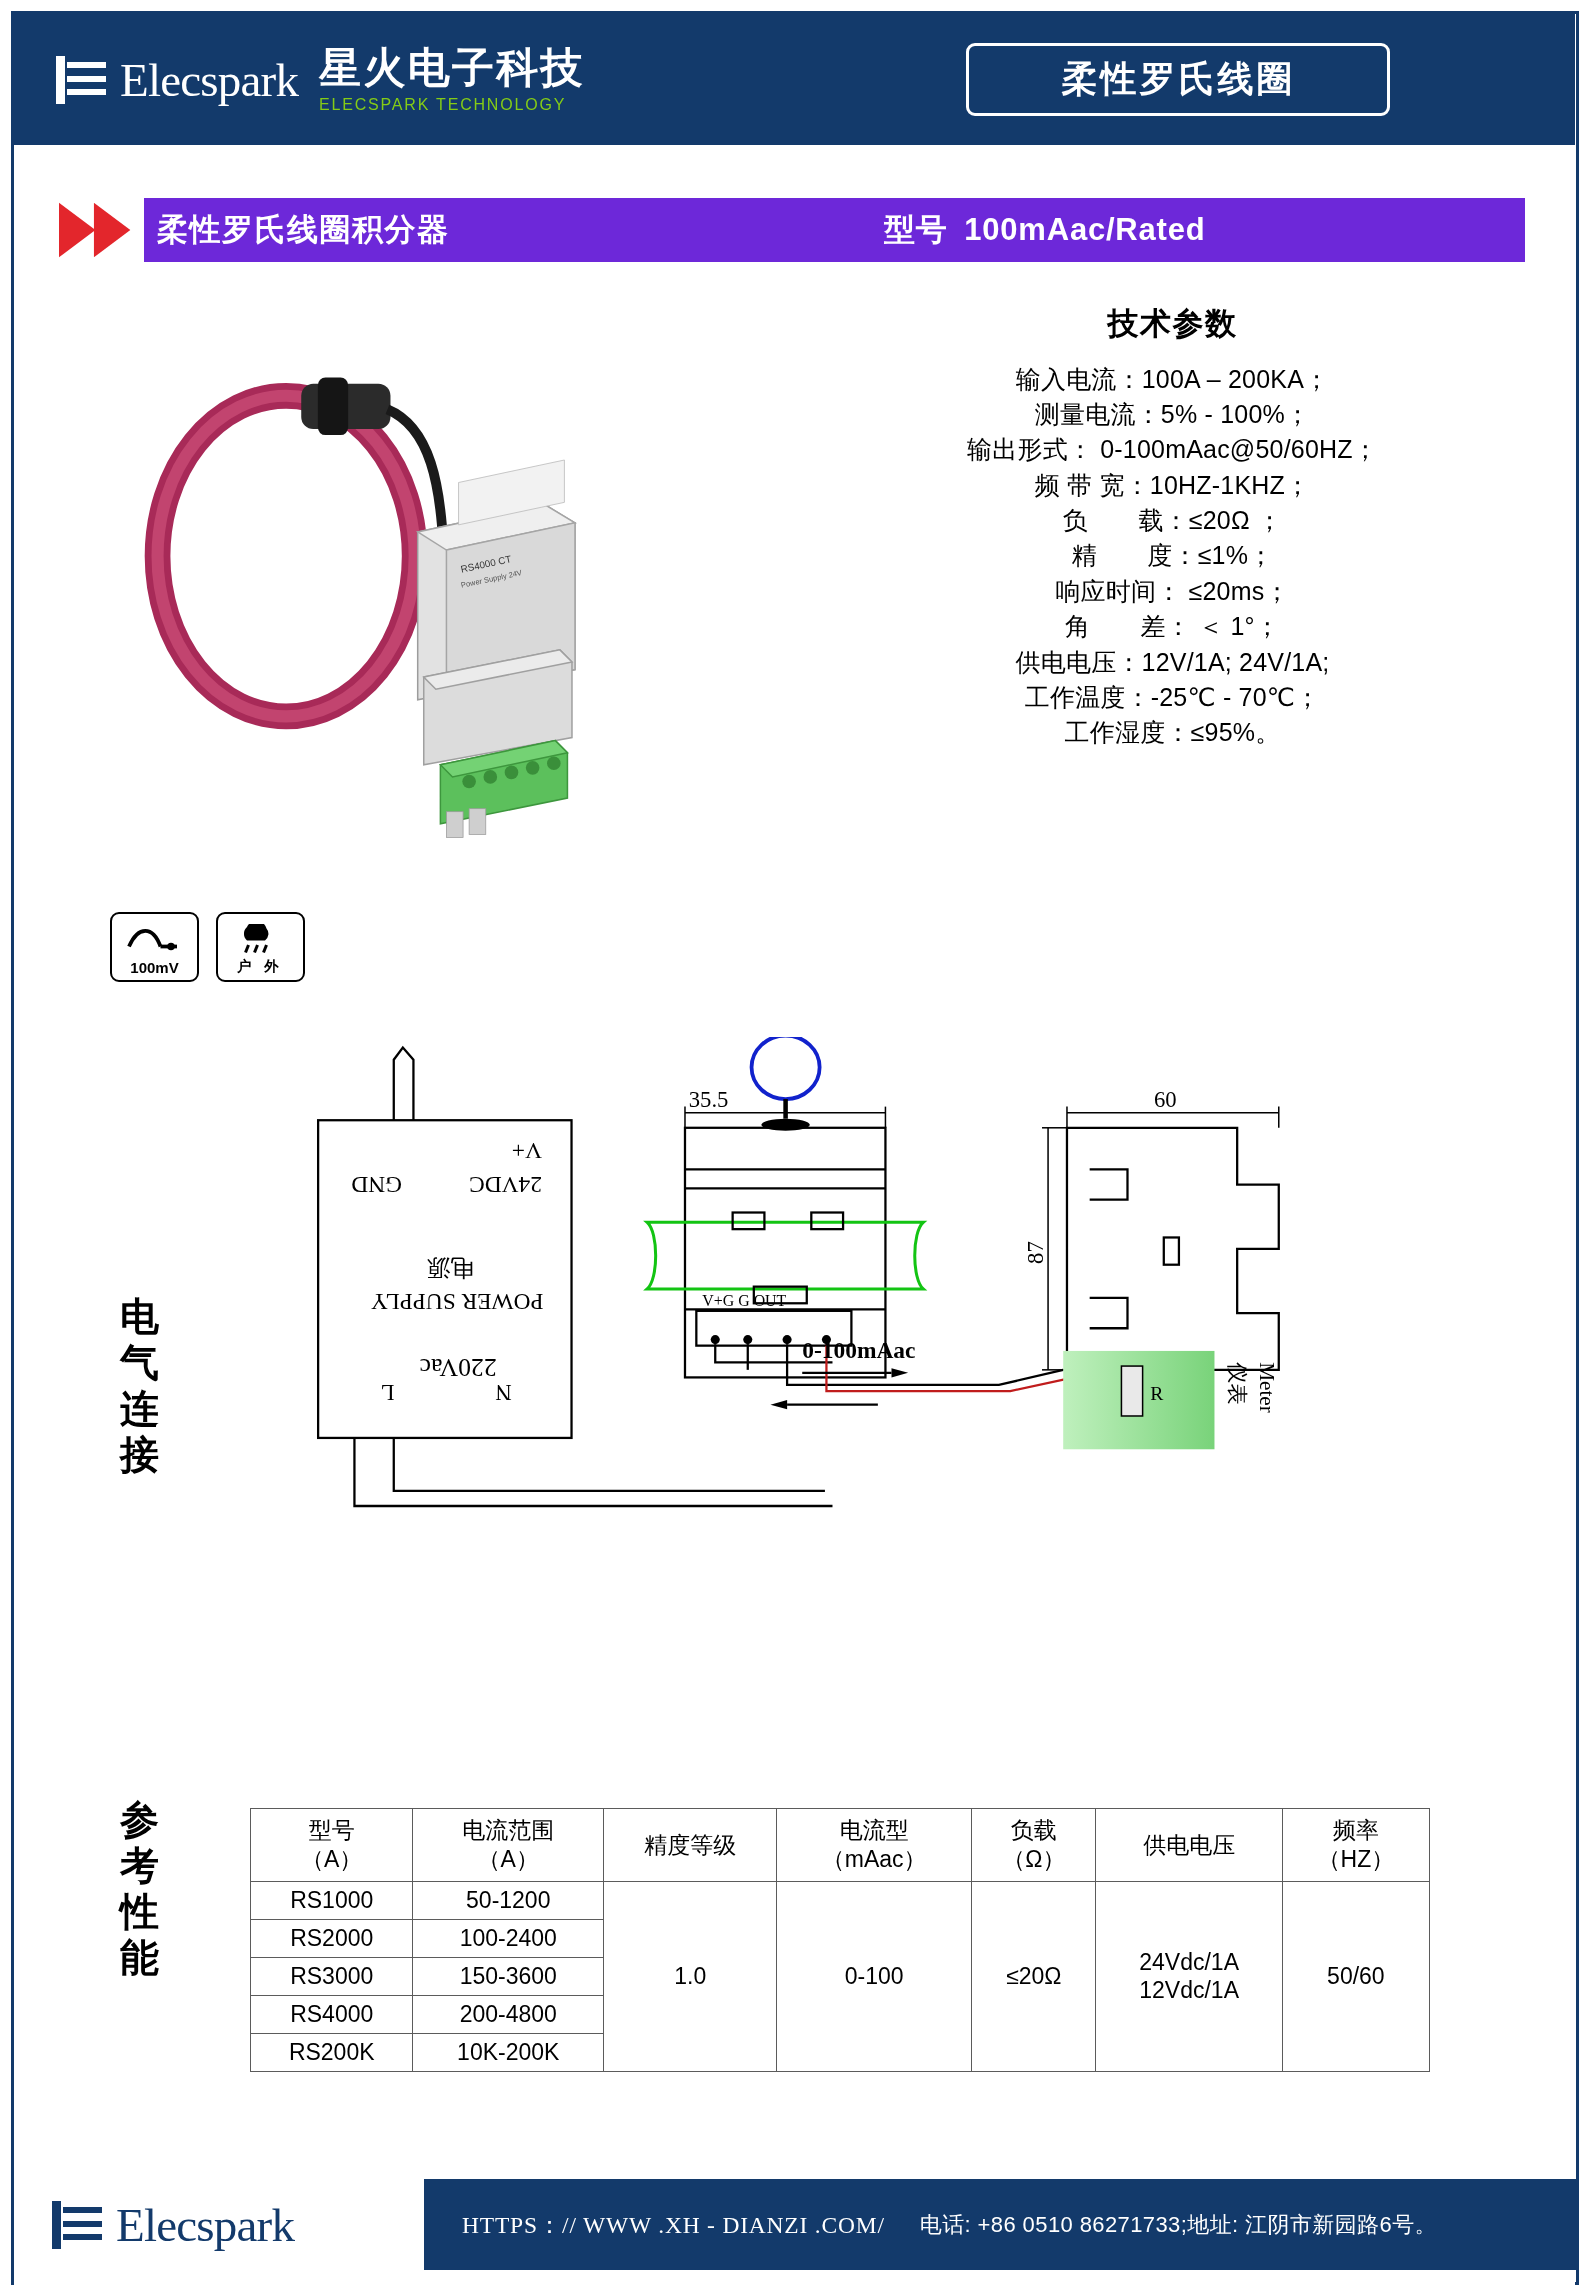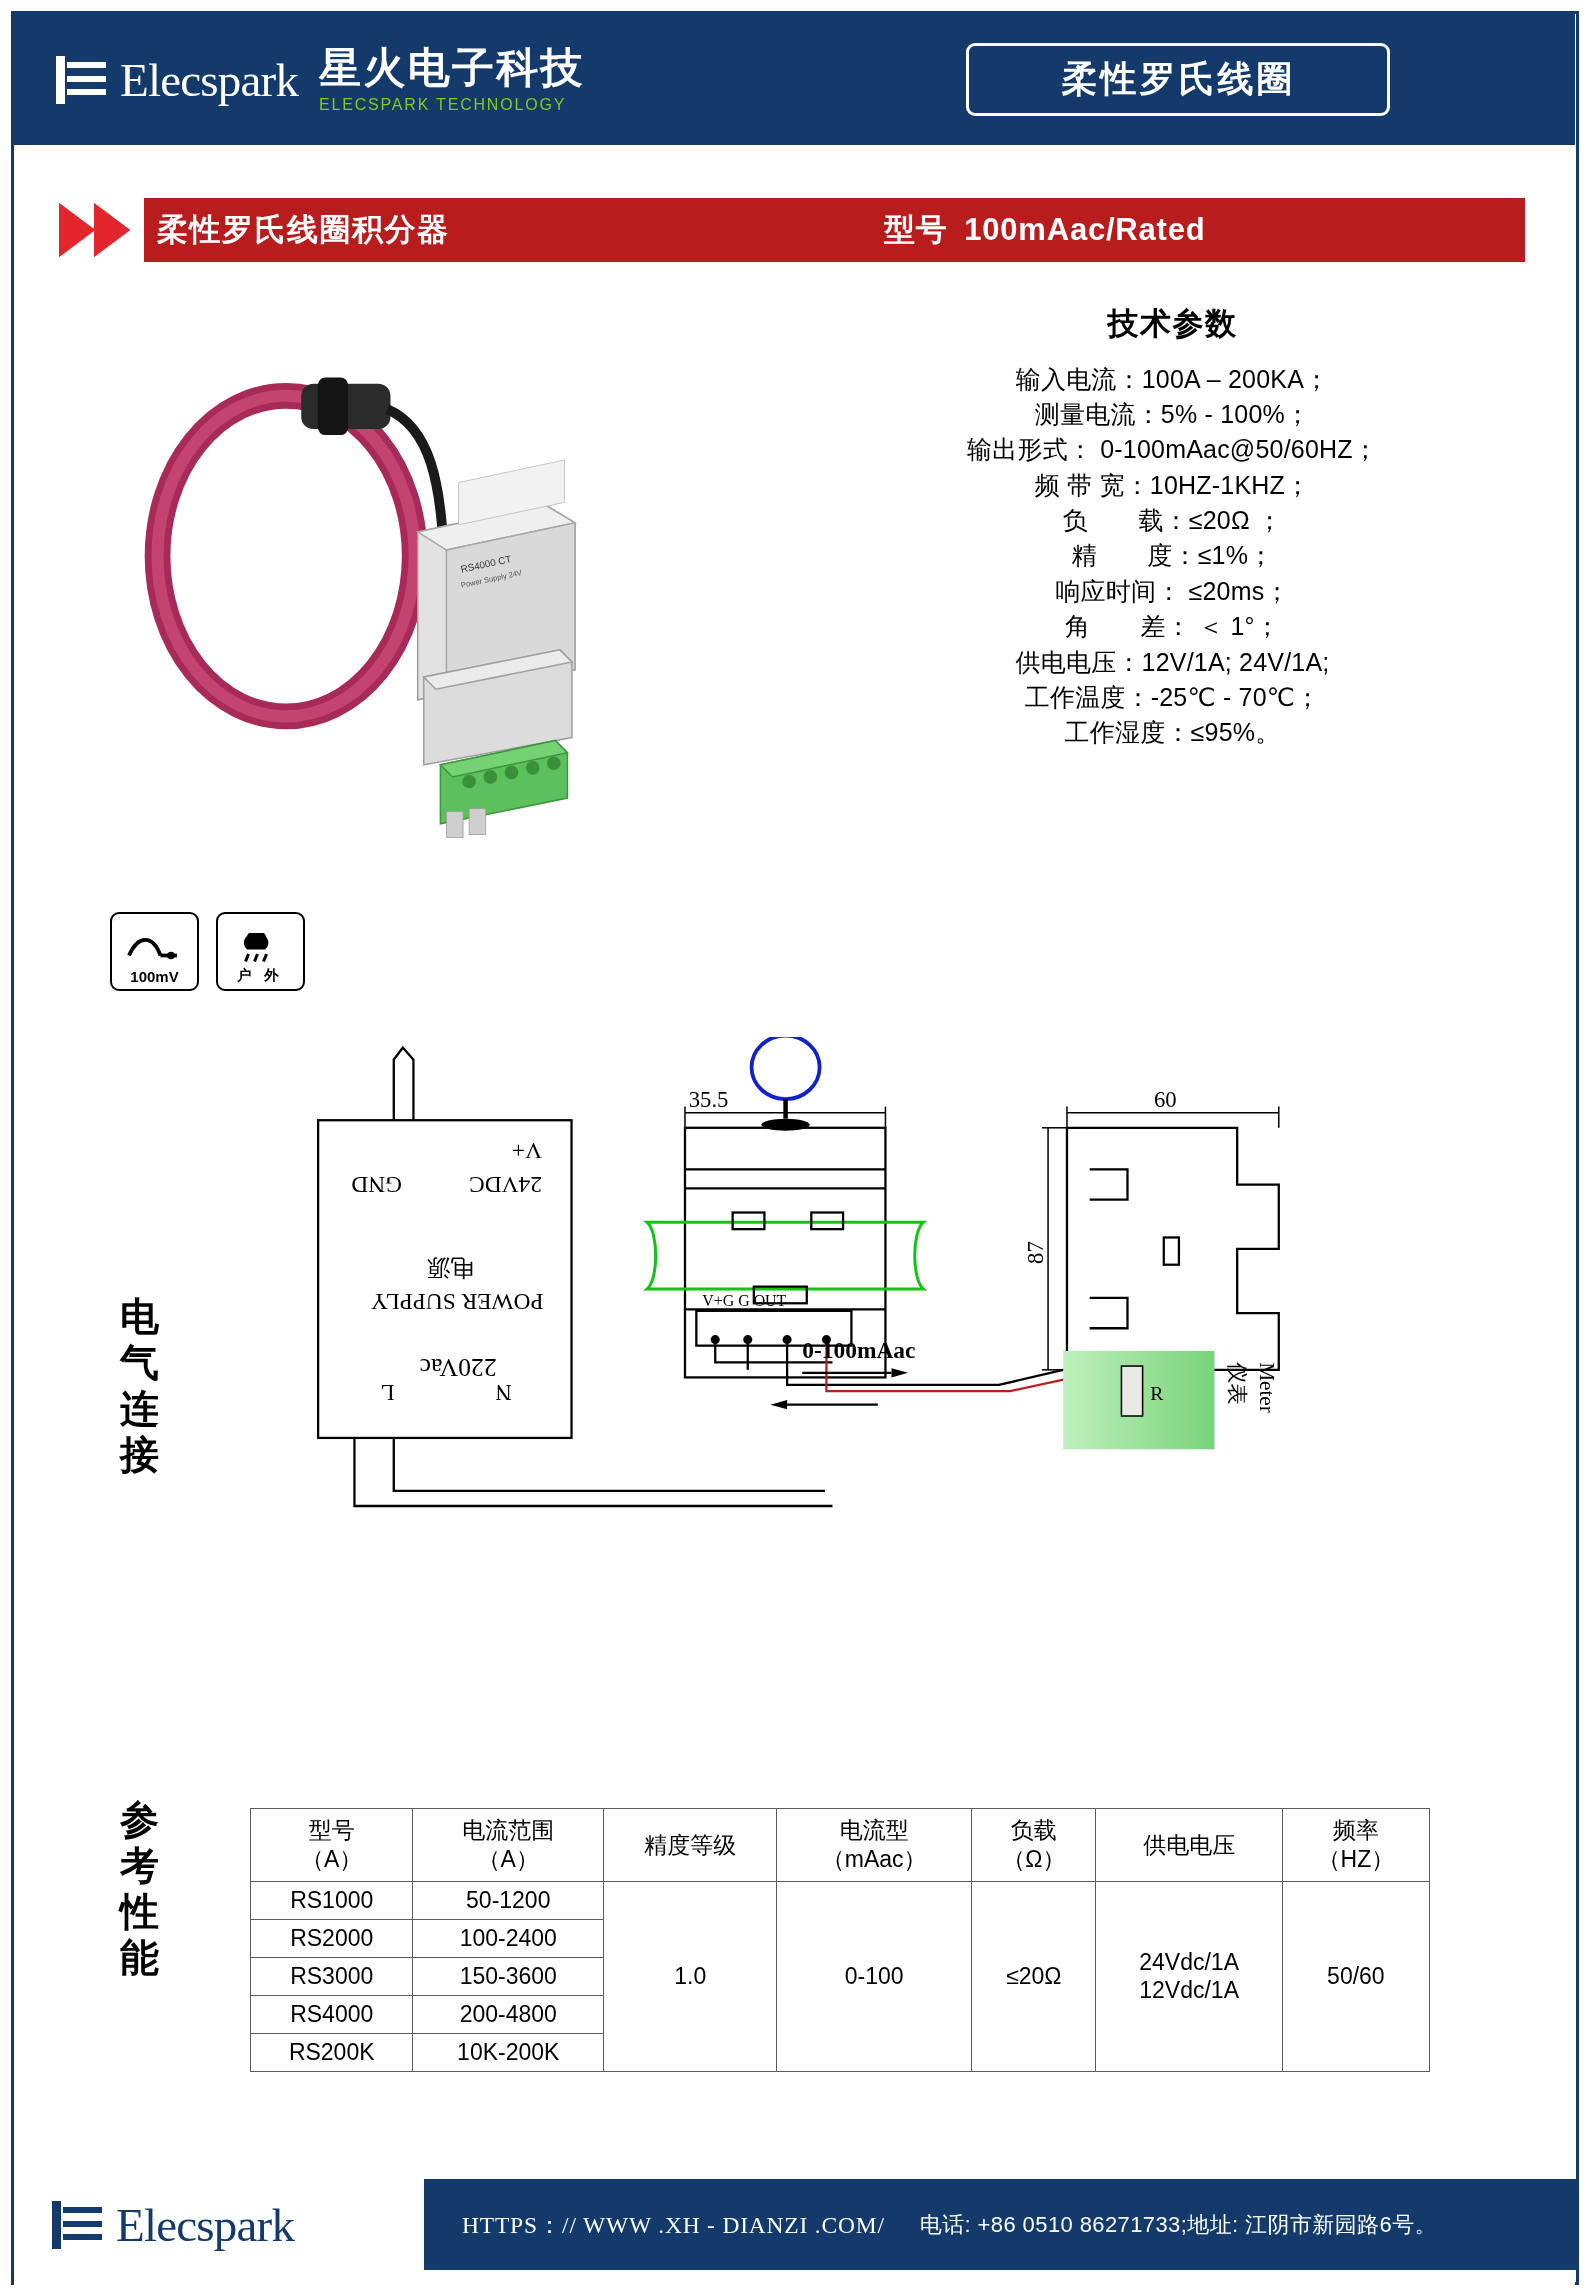--- a/index.html
+++ b/index.html
@@ -63,21 +63,21 @@
     display:flex; align-items:center; justify-content:center;
   }
   .header-badge span {
     color:#fff; font-size: 36px; font-weight: bold; letter-spacing: 3px;
   }
 
   
   .titlebar {
     position:absolute; left: 59px; top: 198px;
     width: 1466px; height: 64px;
-    background: #b91c1c;
+    background: #6d28d9;
     display:flex; align-items:center;
   }
   .arrow-red {
     position:absolute; left: 59px; top: 198px;
     width: 85px; height: 64px;
     background: #fff;
   }
   .arrow-red svg { display:block; }
   .titlebar .t-left {
     color:#fff; font-size: 31px; font-weight: bold; margin-left: 98px; letter-spacing: 1.5px;
@@ -99,21 +99,21 @@
   .spec-list li {
     font-size: 25px; line-height: 1.415; white-space: pre; letter-spacing: 0.2px;
   }
 
   
   .product { position:absolute; left: 91px; top: 344px; width: 726px; height: 583px; }
 
   
   .feat-icons { position:absolute; left: 110px; top: 912px; display:flex; gap: 16.6px; }
   .feat-box {
-    width: 89px; height: 79px; border: 2.3px solid #000; border-radius: 9px;
+    width: 89px; height: 70px; border: 2.3px solid #000; border-radius: 9px;
     display:flex; flex-direction:column; align-items:center; justify-content:flex-end;
     padding-bottom: 4.5px; position:relative; background:#fff;
   }
   .feat-label { font-size: 15px; font-weight:bold; }
   .feat-label.sp { letter-spacing: 4.5px; font-size: 14.4px; }
 
   
   .vlabel {
     position:absolute; width: 53px;
     font-size: 39px; font-weight: bold; line-height: 1.18; text-align:center;

